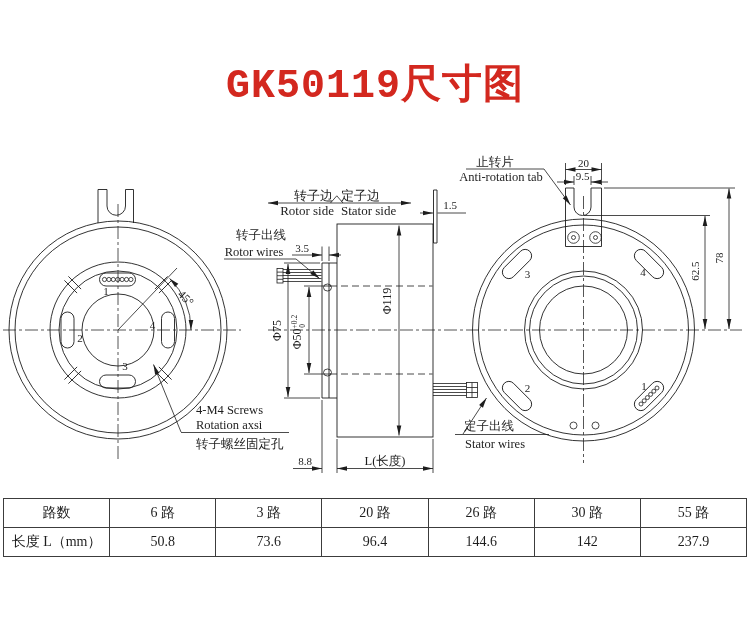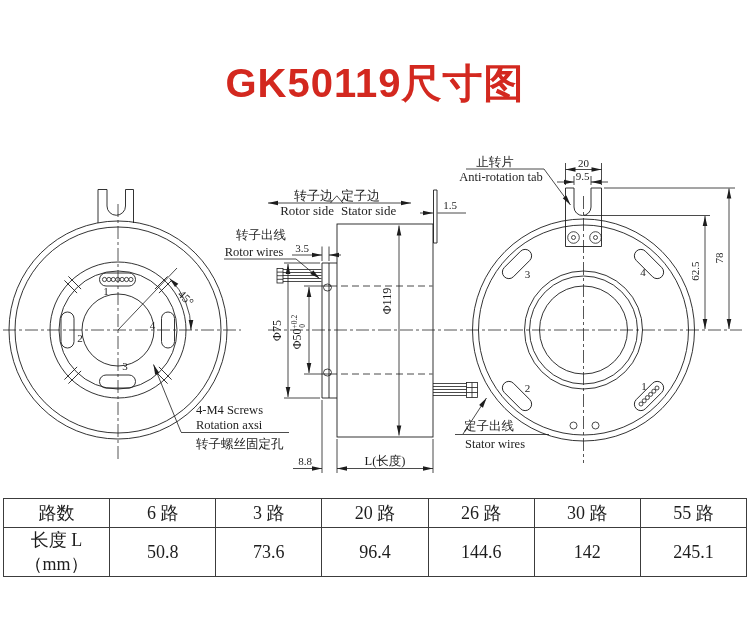--- a/index.html
+++ b/index.html
@@ -9,29 +9,29 @@
          font-family:"Liberation Sans","DejaVu Sans",sans-serif;
          font-weight:bold;font-size:40px;letter-spacing:1px;}
   svg{position:absolute;left:0;top:0;}
   svg text{font-family:"Liberation Serif","DejaVu Serif",serif;fill:#1d1d1d;}
   .ln{stroke:#1d1d1d;stroke-width:0.9;fill:none;}
   .thin{stroke:#1d1d1d;stroke-width:0.8;fill:none;}
   .dash{stroke:#1d1d1d;stroke-width:0.8;fill:none;stroke-dasharray:7 4;}
   .cl{stroke:#2a2a2a;stroke-width:0.8;fill:none;stroke-dasharray:13 3 3 3;}
   .t12{font-size:12px;} .t11{font-size:11px;} .t13{font-size:13px;} .t125{font-size:12.5px;}
   table.dim{position:absolute;left:3px;top:498px;width:744px;border-collapse:collapse;
-            table-layout:fixed;font-size:18px;}
+            table-layout:fixed;font-size:14px;}
   table.dim td{border:1.6px solid #3c3c3c;text-align:center;height:28px;padding:0;}
 </style>
 </head>
 <body>
 
 <div class="stage">
 
-  <div class="title" style="color: rgb(211, 40, 31);">GK50119尺寸图</div>
+  <div class="title" style="color: rgb(211, 40, 31); font-family: Liberation Mono, monospace;">GK50119尺寸图</div>
 
   <svg width="750" height="628" viewBox="0 0 750 628">
     <defs>
       <marker id="mE" orient="auto" markerUnits="userSpaceOnUse" markerWidth="12" markerHeight="8" refX="10.5" refY="3.5">
         <path d="M10.5 3.5 L0.5 1.2 L0.5 5.8 Z" fill="#1d1d1d"></path>
       </marker>
       <marker id="mS" orient="auto" markerUnits="userSpaceOnUse" markerWidth="12" markerHeight="8" refX="0.5" refY="3.5">
         <path d="M0.5 3.5 L10.5 1.2 L10.5 5.8 Z" fill="#1d1d1d"></path>
       </marker>
     </defs>
@@ -294,18 +294,18 @@
         <td>30 路</td>
         <td>55 路</td>
       </tr>
       <tr>
         <td>长度 L（mm）</td>
         <td>50.8</td>
         <td>73.6</td>
         <td>96.4</td>
         <td>144.6</td>
         <td>142</td>
-        <td>245.1</td>
+        <td>237.9</td>
       </tr>
     </tbody>
   </table>
 
 </div>
 
 </body></html>

